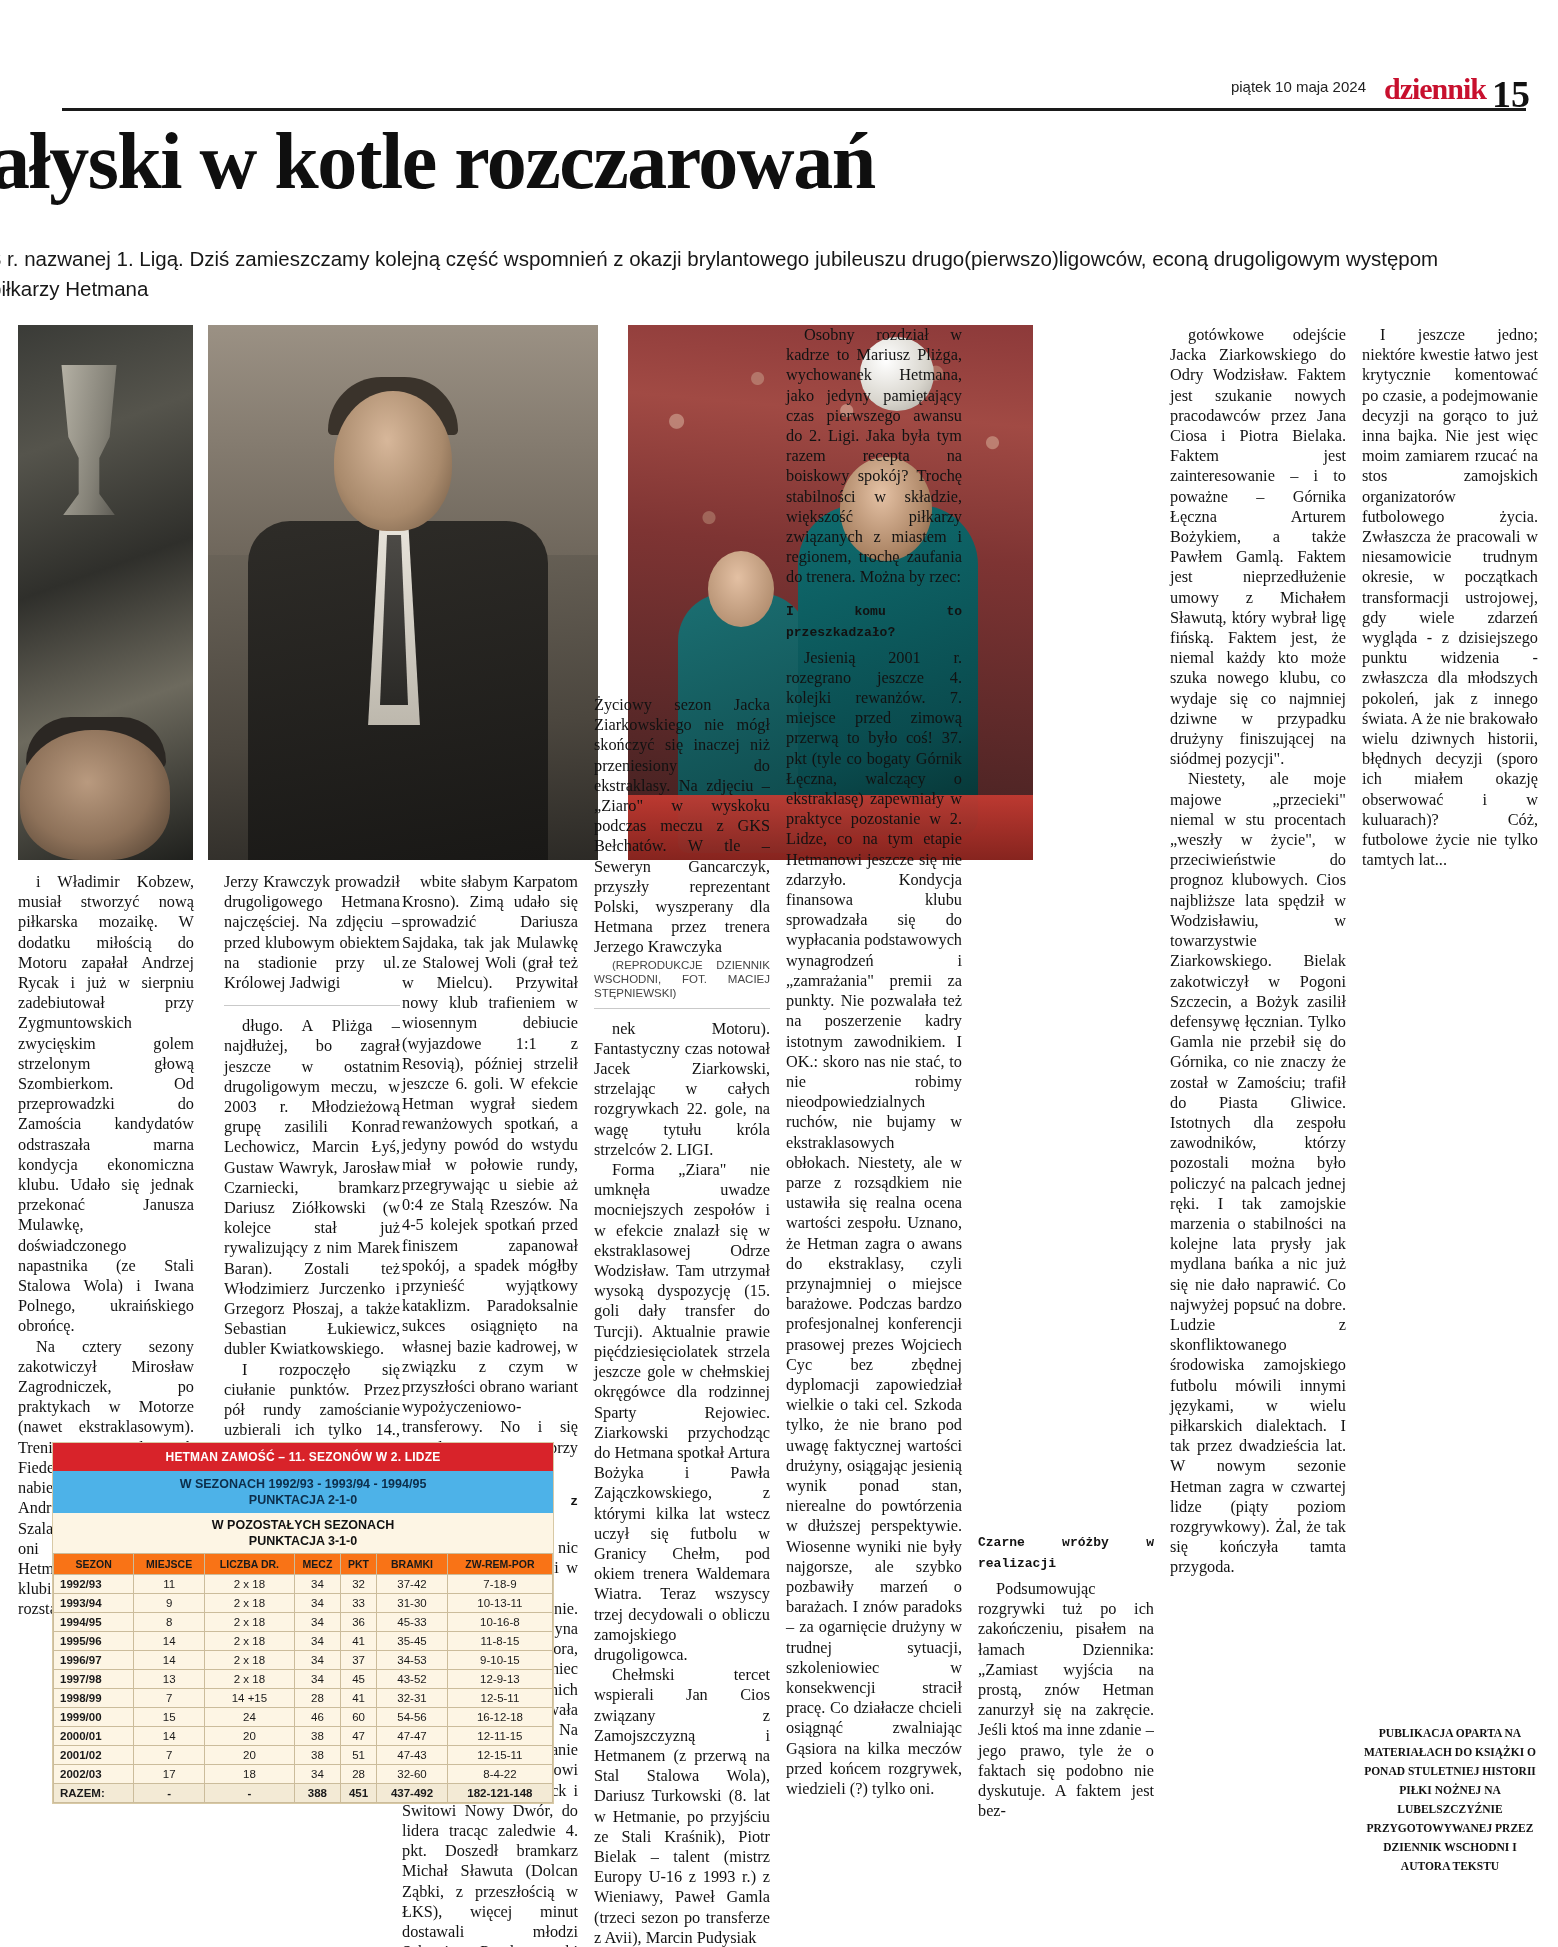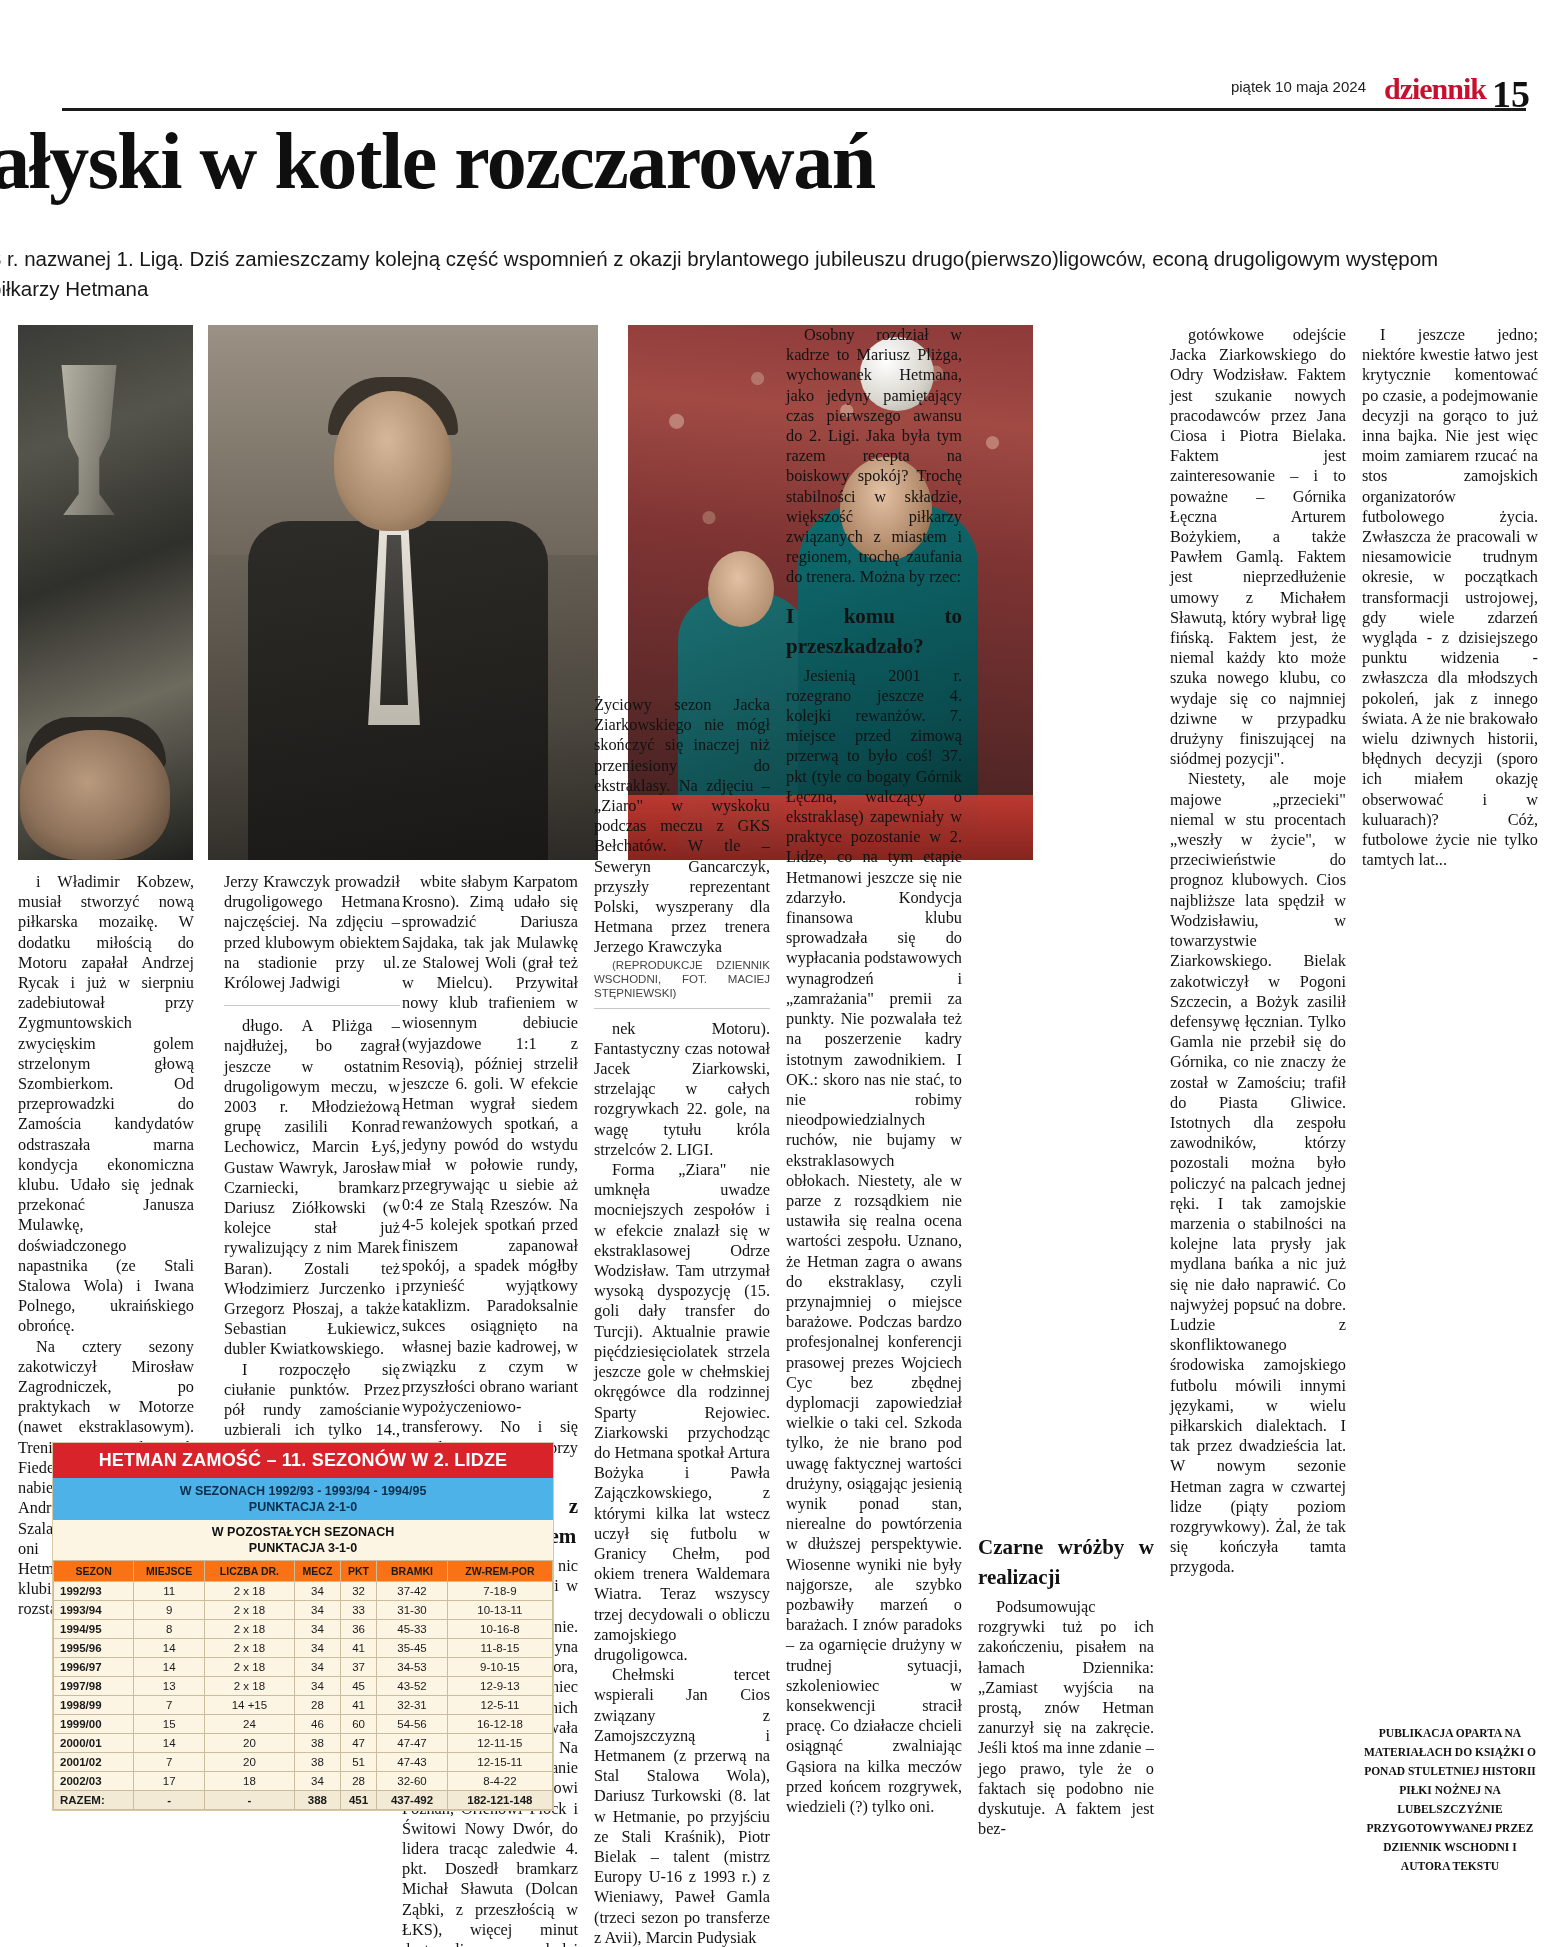--- a/index.html
+++ b/index.html
@@ -64,37 +64,37 @@
   .ph3 .p1{position:absolute;left:170px;top:180px;width:180px;height:330px;background:linear-gradient(160deg,#0f6d70,#0a4a4d 70%,#06302f);border-radius:60px 60px 16px 16px;}
   .ph3 .p1h{position:absolute;left:212px;top:132px;width:92px;height:104px;border-radius:50%;background:radial-gradient(ellipse at 45% 35%,#e5c2a5,#ab8464 65%,#6d5138);}
   .ph3 .p2{position:absolute;left:50px;top:268px;width:130px;height:260px;background:linear-gradient(160deg,#1b6f72,#0d4547);border-radius:48px 48px 10px 10px;}
   .ph3 .p2h{position:absolute;left:80px;top:226px;width:66px;height:76px;border-radius:50%;background:radial-gradient(ellipse at 45% 35%,#e3c0a3,#a47f60);}
   .ph3 .band{position:absolute;left:0;top:470px;width:100%;height:66px;background:linear-gradient(180deg,#c63b32,#8b241e);opacity:.92;}
 
   
   .col{position:absolute;font-family:"Liberation Serif",serif;font-size:16.3px;line-height:20.2px;text-align:justify;color:#121212;}
   .col p{margin:0 0 0 0;text-indent:18px;}
   .col p.first{text-indent:18px;}
-  .col h3{font-family:Liberation Serif, serif;font-size:21px;line-height:30px;font-weight:bold;margin:13px 0 5px 0;text-indent:0;}
+  .col h3{font-family:Liberation Mono, monospace;font-size:13px;line-height:21px;font-weight:bold;margin:13px 0 5px 0;text-indent:0;}
 
   
   .cA{left:18px;top:872px;width:176px;}
   .cB{left:224px;top:872px;width:176px;}
   .cC{left:402px;top:872px;width:176px;}
   .cD{left:594px;top:872px;width:176px;}
   .cE{left:786px;top:325px;width:176px;}
   .cF{left:978px;top:325px;width:176px;}
   .cG{left:1170px;top:325px;width:176px;}
   .cH{left:1362px;top:325px;width:176px;}
 
   .capt{font-family:"Liberation Sans",sans-serif;font-size:11.5px;line-height:14px;color:#444;text-indent:0;margin-top:6px;}
 
   
   .tablebox{position:absolute;left:52px;top:1442px;width:500px;background:#fdf5e4;border:1px solid #d8c9a5;}
-  .t-title{background:#d8232a;color:#fff;font-family:"Liberation Sans",sans-serif;font-weight:bold;font-size:18px;text-align:center;padding:7px 0;letter-spacing:.2px;}
+  .t-title{background:#d8232a;color:#fff;font-family:"Liberation Sans",sans-serif;font-weight:bold;font-size:12px;text-align:center;padding:7px 0;letter-spacing:.2px;}
   .t-sub{background:#4db2e8;color:#0c2d4a;font-family:"Liberation Sans",sans-serif;font-weight:bold;font-size:12.5px;text-align:center;padding:5px 0;line-height:16px;}
   .t-sub2{background:#fdf5e4;color:#111;font-family:"Liberation Sans",sans-serif;font-weight:bold;font-size:12.5px;text-align:center;padding:4px 0;line-height:16px;}
   table.stats{border-collapse:collapse;width:100%;font-family:"Liberation Sans",sans-serif;font-size:11.5px;}
   table.stats th{background:#efe6cf;border:1px solid #c9b territorial;}
   table.stats th{background:#f97316;border:1px solid #cbbc9b;padding:4px 0;font-size:10.5px;font-weight:bold;color:#1a1a1a;text-align:center;}
   table.stats td{border:1px solid #cbbc9b;padding:3px 2px;text-align:center;color:#1a1a1a;}
   table.stats td.y{font-weight:bold;text-align:left;padding-left:6px;}
   table.stats tr.total td{font-weight:bold;background:#f3ead5;}
 
   .footnote{position:absolute;left:1362px;top:1700px;width:176px;font-family:Liberation Serif, serif;font-size:11.5px;line-height:19px;font-weight:bold;text-align:center;color:#111;margin-top:24px;}

